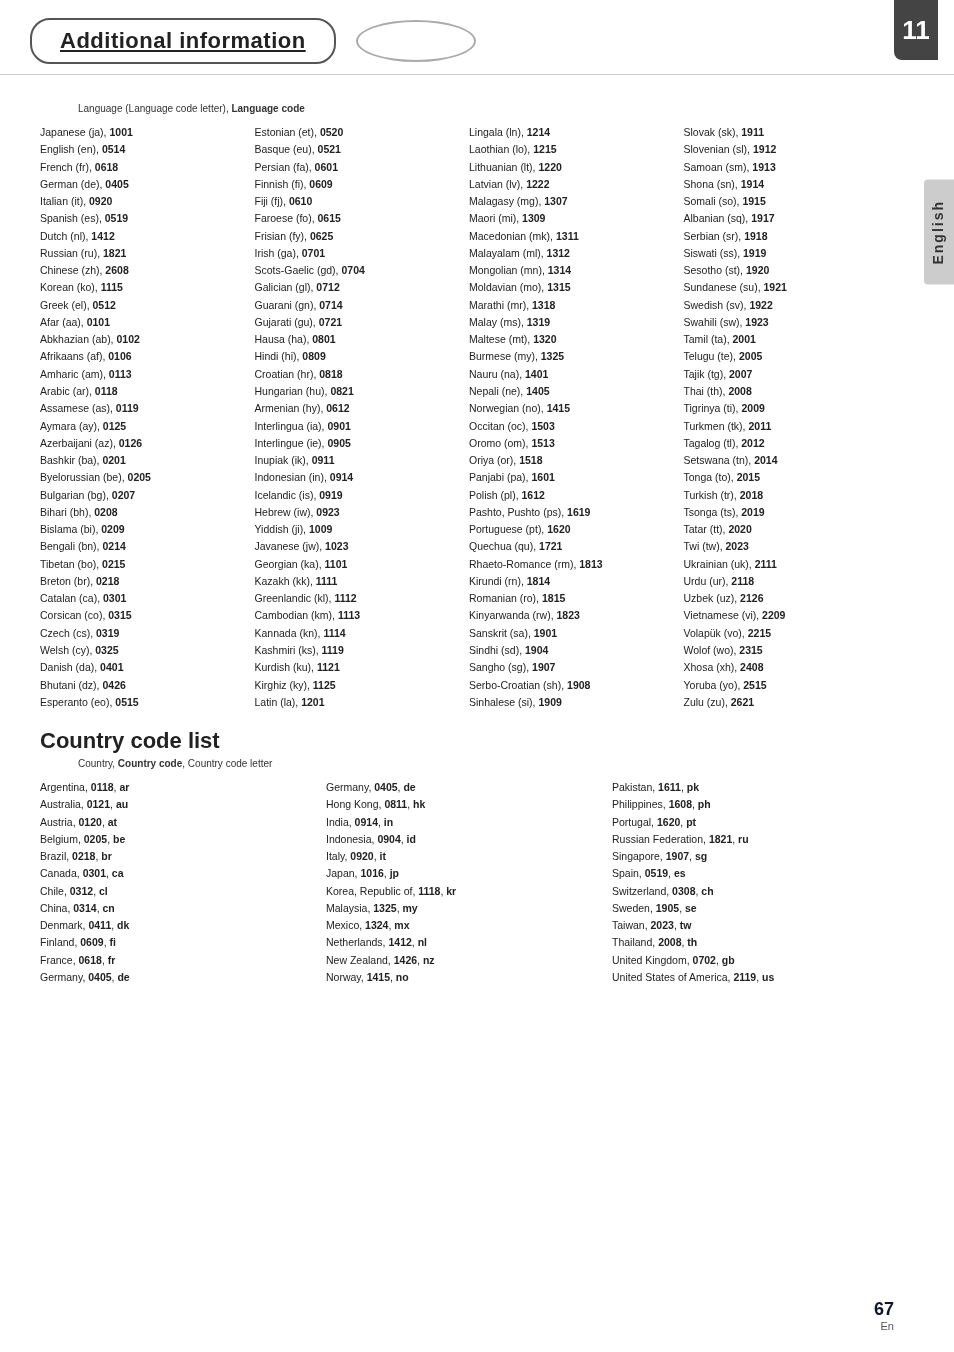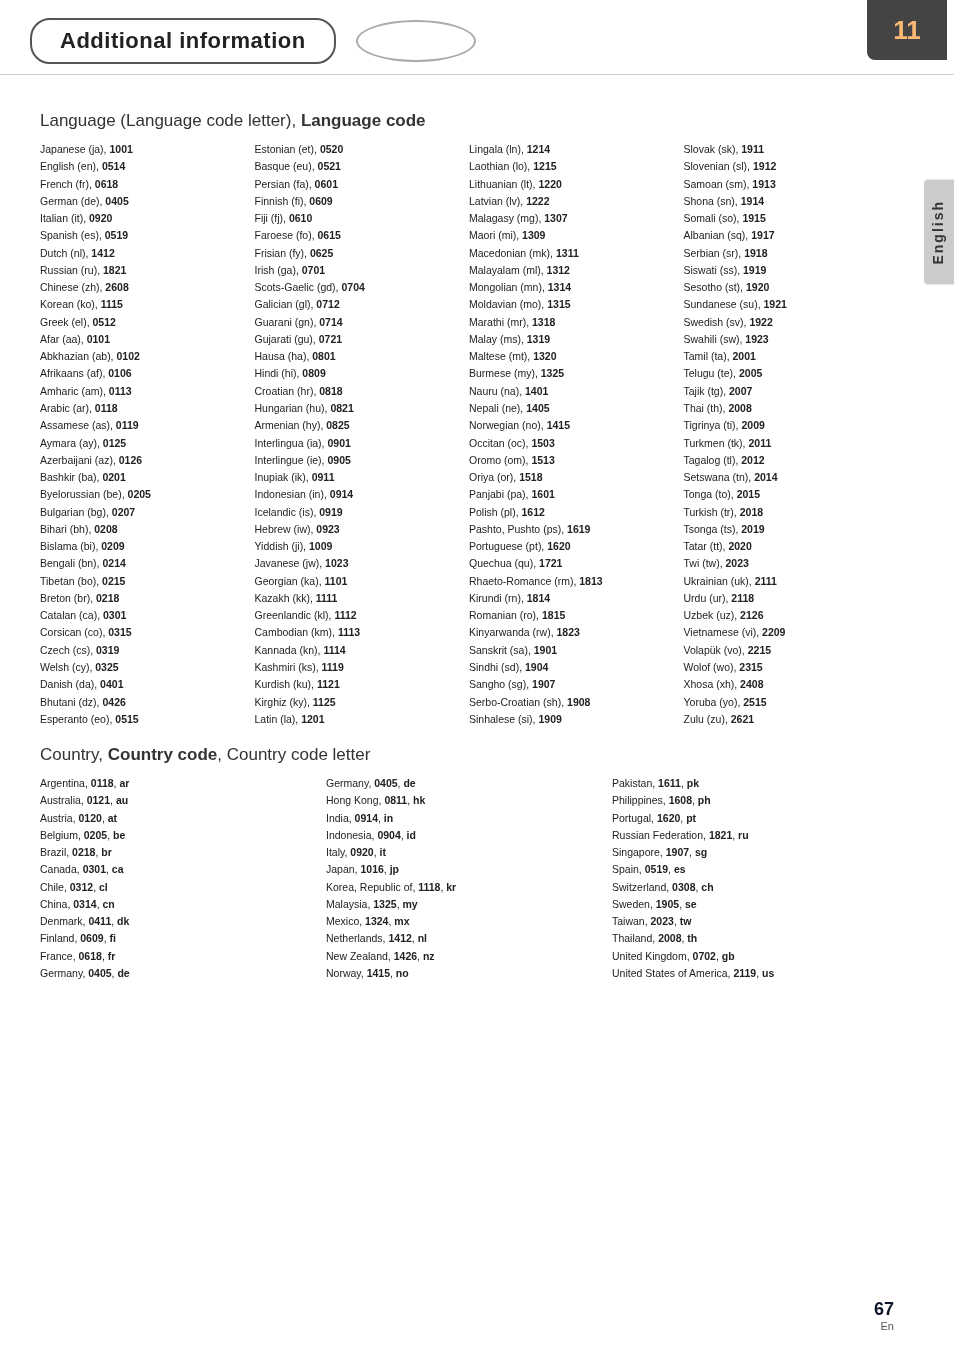--- a/index.html
+++ b/index.html
@@ -13,47 +13,48 @@
       position: relative;
       overflow: hidden;
     }
 
     
     .header {
       display: flex;
       align-items: center;
       padding: 18px 22px 10px 30px;
       border-bottom: 1px solid #ccc;
-      margin-bottom: 26px;
+      margin-bottom: 18px;
       position: relative;
+      text-decoration: underline;
     }
     .header-title-box {
       border: 2px solid #555;
       border-radius: 20px;
       padding: 8px 28px;
       font-size: 22px;
       font-weight: bold;
       letter-spacing: 0.5px;
       background: #fff;
     }
     .header-oval {
       border: 2px solid #aaa;
       border-radius: 50%;
       width: 120px;
       height: 42px;
       margin-left: 20px;
     }
     .header-page-num {
       position: absolute;
-      right: 7px;
+      right: 16px;
       top: 0;
-      width: 80px;
+      width: 44px;
       height: 60px;
       background: #444;
-      color: #fdba74;
+      color: #ffffff;
       font-size: 26px;
       font-weight: bold;
       display: flex;
       align-items: center;
       justify-content: center;
       border-bottom-left-radius: 8px;
     }
 
     
     .english-tab {
@@ -80,23 +81,24 @@
     }
 
     
     .section-title {
       font-size: 22px;
       font-weight: bold;
       margin-bottom: 4px;
       margin-top: 10px;
     }
     .section-subtitle {
-      font-size: 17px;
+      font-size: 10px;
       margin-bottom: 10px;
       color: #333;
+      margin-left: 38px;
     }
     .section-subtitle strong {
       font-weight: bold;
     }
 
     
     .lang-columns {
       display: grid;
       grid-template-columns: 1fr 1fr 1fr 1fr;
       gap: 8px 4px;
@@ -218,21 +220,21 @@
         <div class="lang-item">Frisian (fy), <strong>0625</strong></div>
         <div class="lang-item">Irish (ga), <strong>0701</strong></div>
         <div class="lang-item">Scots-Gaelic (gd), <strong>0704</strong></div>
         <div class="lang-item">Galician (gl), <strong>0712</strong></div>
         <div class="lang-item">Guarani (gn), <strong>0714</strong></div>
         <div class="lang-item">Gujarati (gu), <strong>0721</strong></div>
         <div class="lang-item">Hausa (ha), <strong>0801</strong></div>
         <div class="lang-item">Hindi (hi), <strong>0809</strong></div>
         <div class="lang-item">Croatian (hr), <strong>0818</strong></div>
         <div class="lang-item">Hungarian (hu), <strong>0821</strong></div>
-        <div class="lang-item">Armenian (hy), <strong>0825</strong></div>
+        <div class="lang-item">Armenian (hy), <strong>0612</strong></div>
         <div class="lang-item">Interlingua (ia), <strong>0901</strong></div>
         <div class="lang-item">Interlingue (ie), <strong>0905</strong></div>
         <div class="lang-item">Inupiak (ik), <strong>0911</strong></div>
         <div class="lang-item">Indonesian (in), <strong>0914</strong></div>
         <div class="lang-item">Icelandic (is), <strong>0919</strong></div>
         <div class="lang-item">Hebrew (iw), <strong>0923</strong></div>
         <div class="lang-item">Yiddish (ji), <strong>1009</strong></div>
         <div class="lang-item">Javanese (jw), <strong>1023</strong></div>
         <div class="lang-item">Georgian (ka), <strong>1101</strong></div>
         <div class="lang-item">Kazakh (kk), <strong>1111</strong></div>
@@ -311,20 +313,21 @@
         <div class="lang-item">Uzbek (uz), <strong>2126</strong></div>
         <div class="lang-item">Vietnamese (vi), <strong>2209</strong></div>
         <div class="lang-item">Volapük (vo), <strong>2215</strong></div>
         <div class="lang-item">Wolof (wo), <strong>2315</strong></div>
         <div class="lang-item">Xhosa (xh), <strong>2408</strong></div>
         <div class="lang-item">Yoruba (yo), <strong>2515</strong></div>
         <div class="lang-item">Zulu (zu), <strong>2621</strong></div>
       </div>
     </div>
 
+  <div class="section-title">Country code list</div>
   <div class="section-subtitle">
     <span>Country, </span><strong>Country code</strong><span>, Country code letter</span>
   </div>
 
   <div class="country-columns">
 
   <div class="country-col">
         <div class="country-item">Argentina, <strong>0118</strong>, <strong>ar</strong></div>
         <div class="country-item">Australia, <strong>0121</strong>, <strong>au</strong></div>
         <div class="country-item">Austria, <strong>0120</strong>, <strong>at</strong></div>

